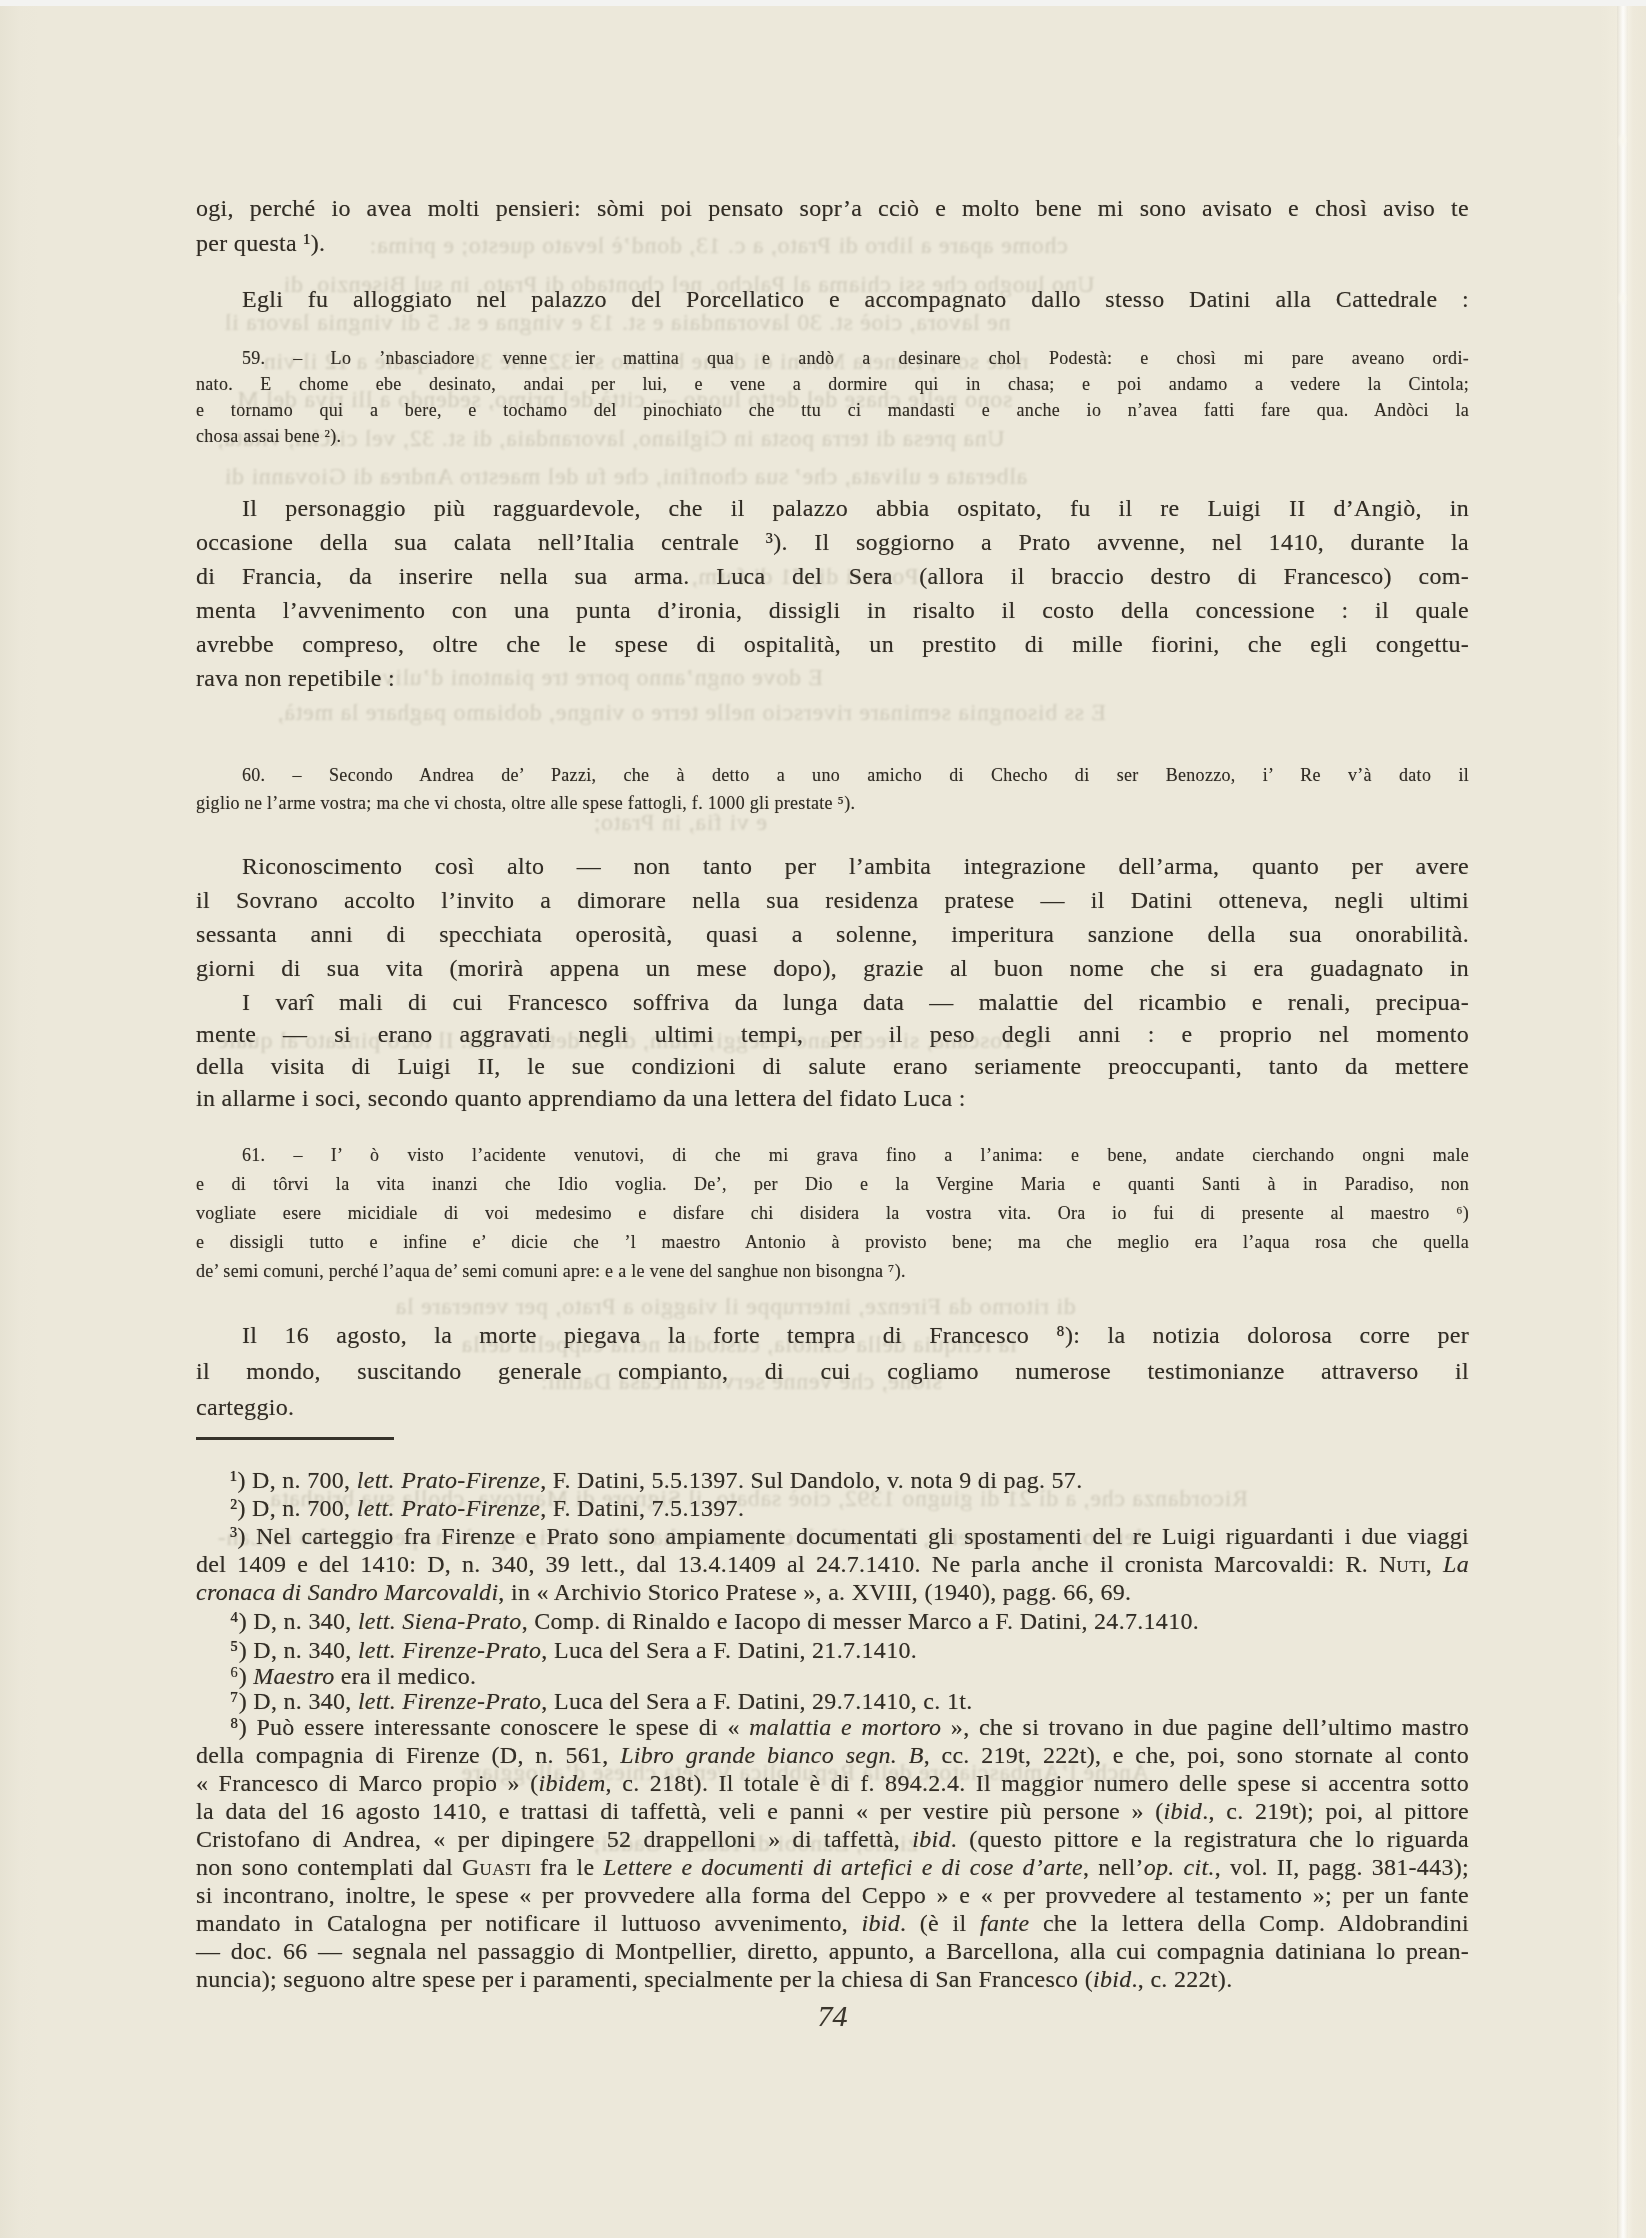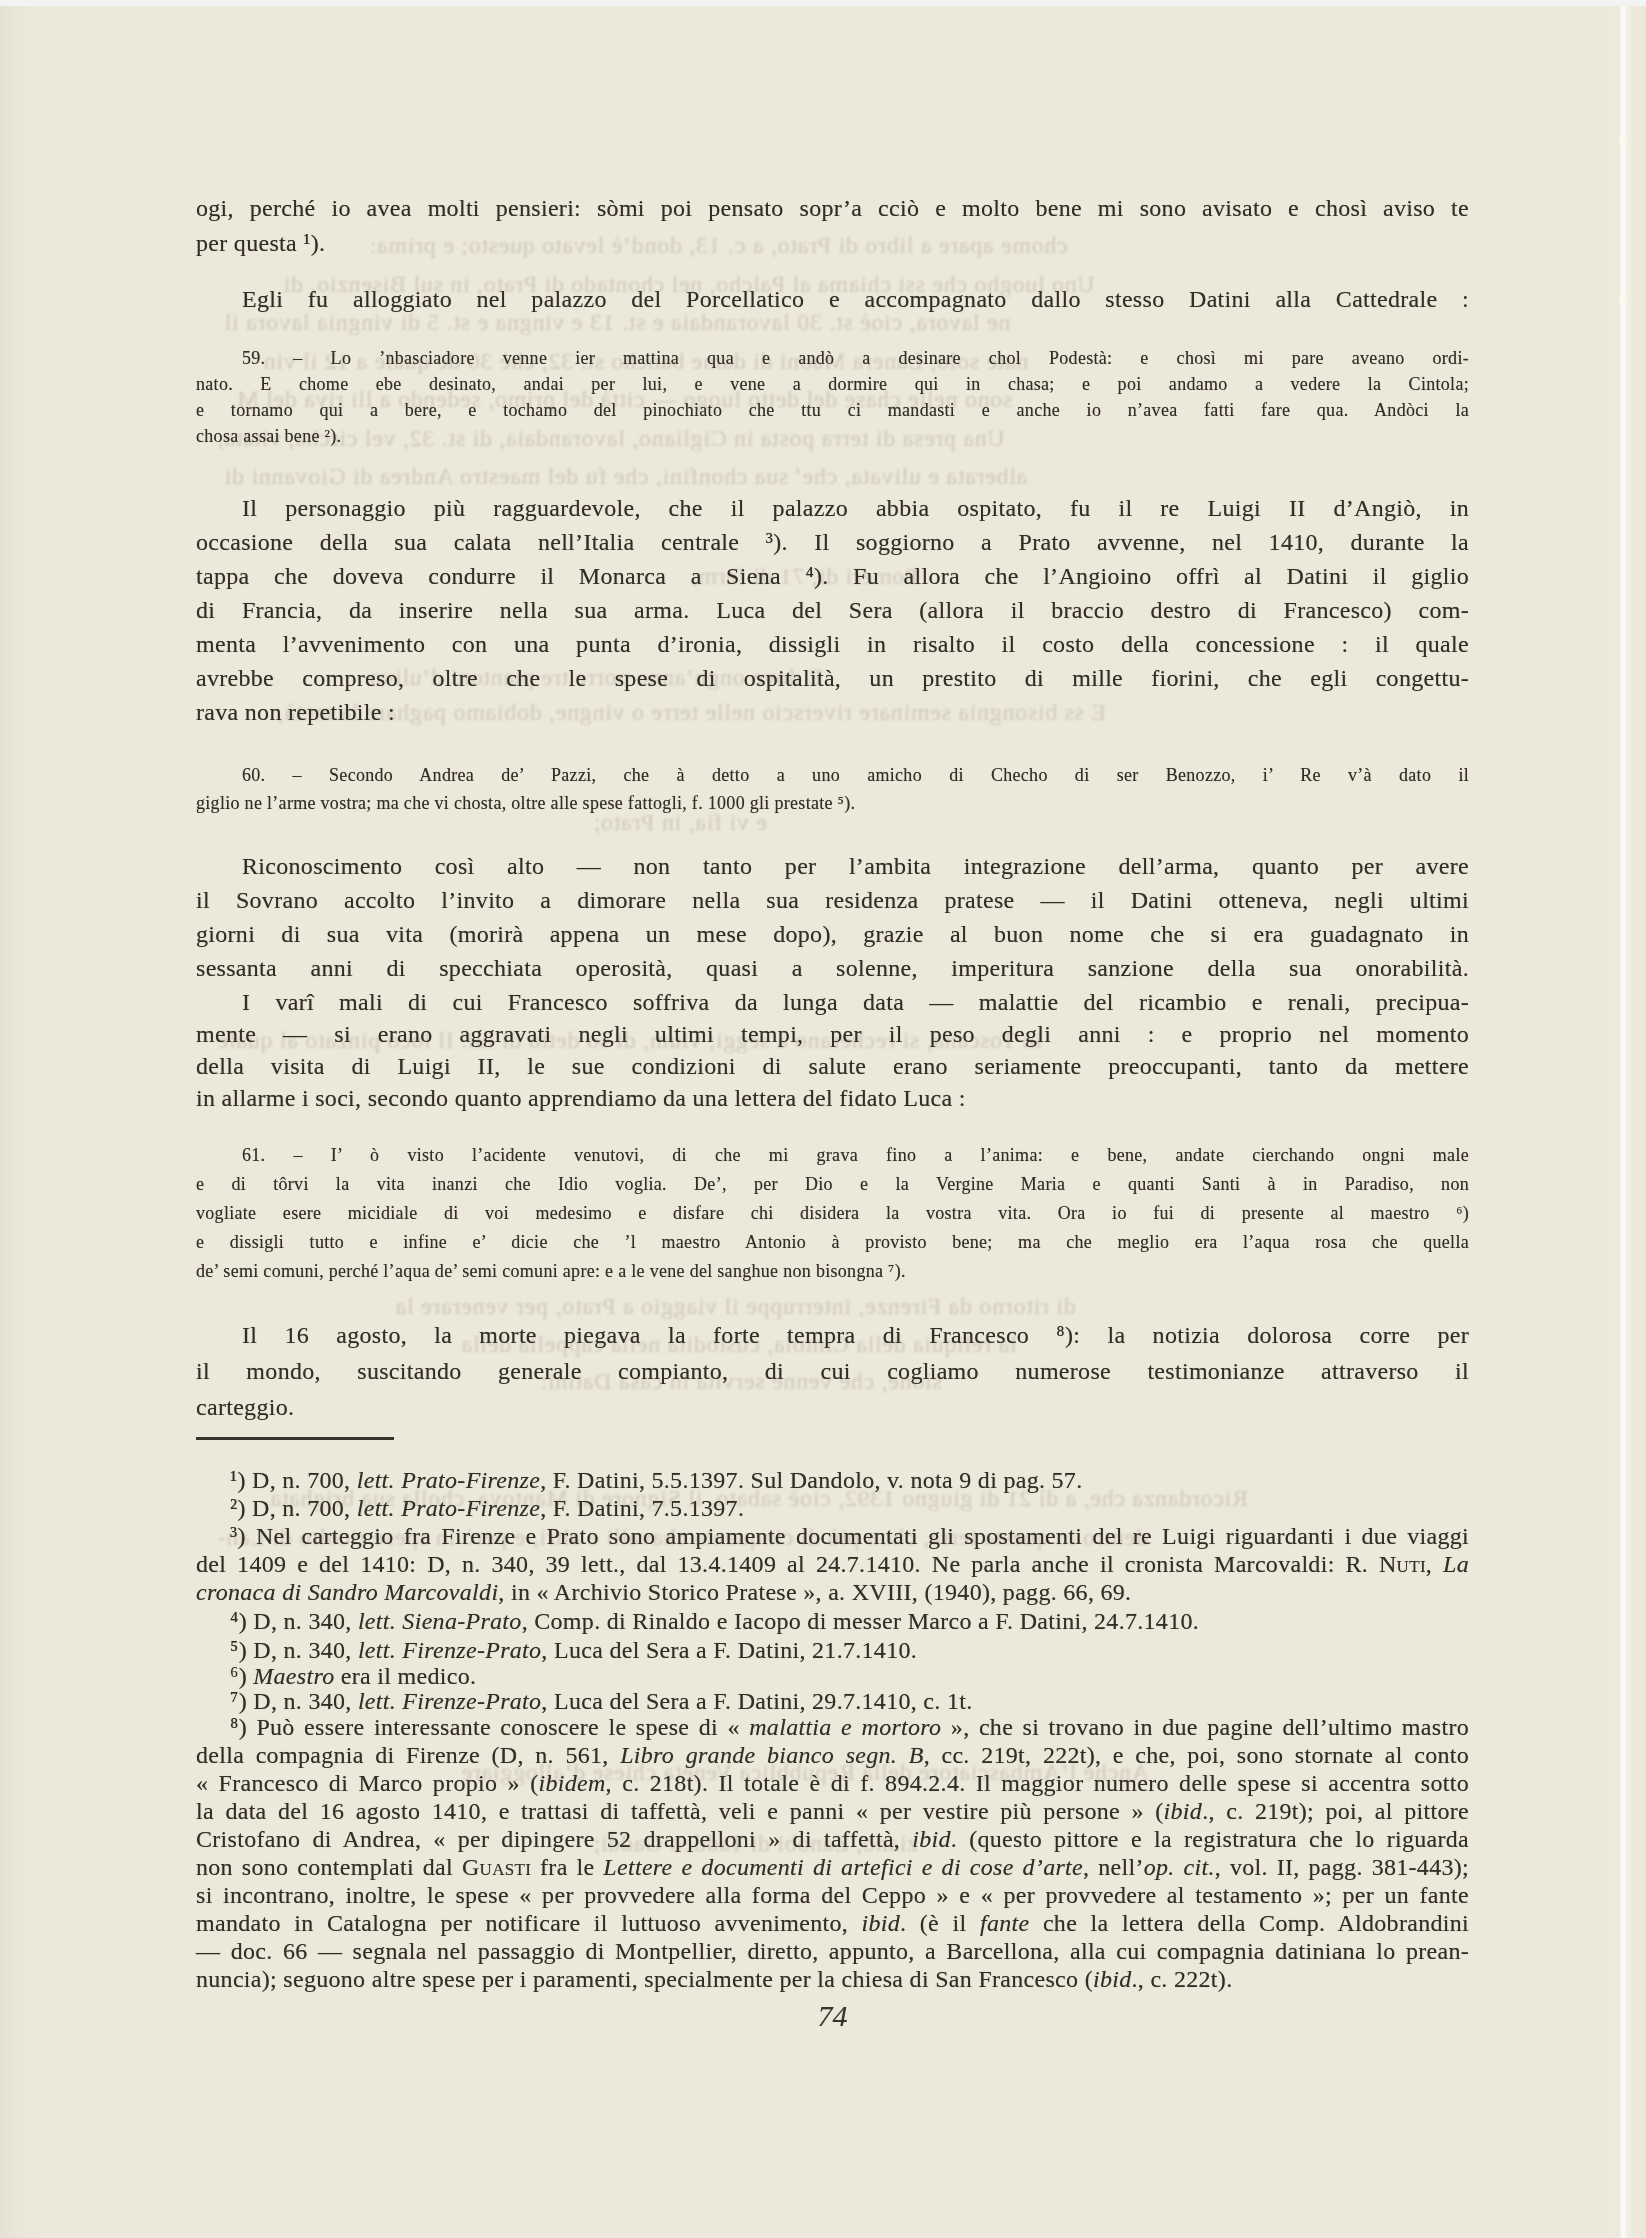--- a/index.html
+++ b/index.html
@@ -86,35 +86,34 @@
       </div>
       <div class="block quote" style="top: 345px; line-height: 26px;">
         <div class="line indent">59. – Lo ’nbasciadore venne ier mattina qua e andò a desinare chol Podestà: e chosì mi pare aveano ordi-</div>
         <div class="line">nato. E chome ebe desinato, andai per lui, e vene a dormire qui in chasa; e poi andamo a vedere la Cintola;</div>
         <div class="line">e tornamo qui a bere, e tochamo del pinochiato che ttu ci mandasti e anche io n’avea fatti fare qua. Andòci la</div>
         <div class="line ragged">chosa assai bene ²).</div>
       </div>
       <div class="block main" style="top: 491px; line-height: 34px;">
         <div class="line indent">Il personaggio più ragguardevole, che il palazzo abbia ospitato, fu il re Luigi II d’Angiò, in</div>
         <div class="line">occasione della sua calata nell’Italia centrale ³). Il soggiorno a Prato avvenne, nel 1410, durante la</div>
-        <div class="line">tappa che doveva condurre il Monarca a Siena ⁴). Fu allora che l’Angioino offrì al Datini il giglio</div>
         <div class="line">di Francia, da inserire nella sua arma. Luca del Sera (allora il braccio destro di Francesco) com-</div>
         <div class="line">menta l’avvenimento con una punta d’ironia, dissigli in risalto il costo della concessione : il quale</div>
         <div class="line">avrebbe compreso, oltre che le spese di ospitalità, un prestito di mille fiorini, che egli congettu-</div>
         <div class="line ragged">rava non repetibile :</div>
       </div>
       <div class="block quote" style="top: 761px; line-height: 28px;">
         <div class="line indent">60. – Secondo Andrea de’ Pazzi, che à detto a uno amicho di Checho di ser Benozzo, i’ Re v’à dato il</div>
         <div class="line ragged">giglio ne l’arme vostra; ma che vi chosta, oltre alle spese fattogli, f. 1000 gli prestate ⁵).</div>
       </div>
       <div class="block main" style="top: 849px; line-height: 34px;">
         <div class="line indent">Riconoscimento così alto — non tanto per l’ambita integrazione dell’arma, quanto per avere</div>
         <div class="line">il Sovrano accolto l’invito a dimorare nella sua residenza pratese — il Datini otteneva, negli ultimi</div>
+        <div class="line">sessanta anni di specchiata operosità, quasi a solenne, imperitura sanzione della sua onorabilità.</div>
         <div class="line">giorni di sua vita (morirà appena un mese dopo), grazie al buon nome che si era guadagnato in</div>
-        <div class="line">sessanta anni di specchiata operosità, quasi a solenne, imperitura sanzione della sua onorabilità.</div>
       </div>
       <div class="block main" style="top: 986px; line-height: 32px;">
         <div class="line indent">I varî mali di cui Francesco soffriva da lunga data — malattie del ricambio e renali, precipua-</div>
         <div class="line">mente — si erano aggravati negli ultimi tempi, per il peso degli anni : e proprio nel momento</div>
         <div class="line">della visita di Luigi II, le sue condizioni di salute erano seriamente preoccupanti, tanto da mettere</div>
         <div class="line ragged">in allarme i soci, secondo quanto apprendiamo da una lettera del fidato Luca :</div>
       </div>
       <div class="block quote" style="top: 1141px; line-height: 29px;">
         <div class="line indent">61. – I’ ò visto l’acidente venutovi, di che mi grava fino a l’anima: e bene, andate cierchando ongni male</div>
         <div class="line">e di tôrvi la vita inanzi che Idio voglia. De’, per Dio e la Vergine Maria e quanti Santi à in Paradiso, non</div>

